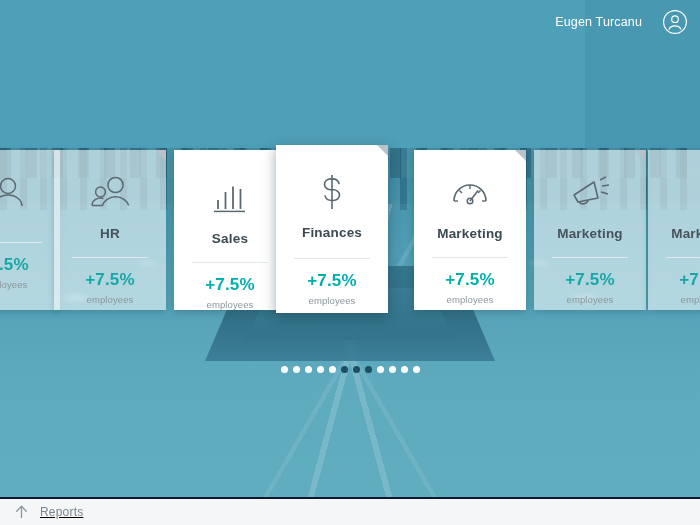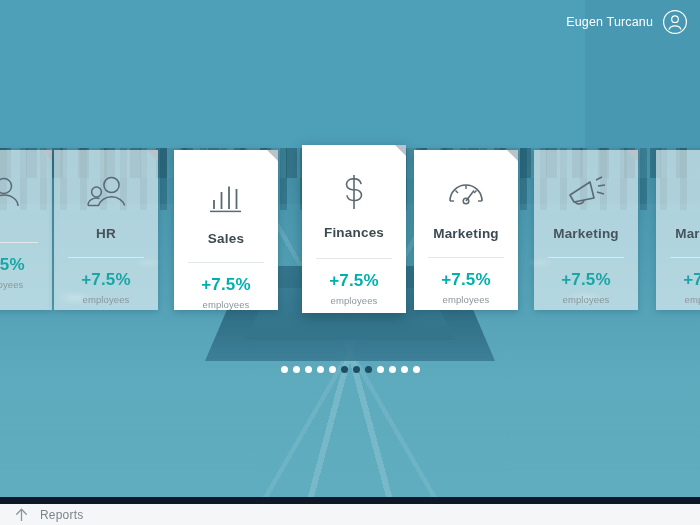--- a/index.html
+++ b/index.html
@@ -92,38 +92,38 @@
     position:absolute; left:0; top:0; width:700px; height:148px;
     background:#4e9fb8;
     z-index:5;
   }
   #header-right-panel {
     position:absolute; right:0; top:0; width:115px; height:148px;
     background:#4898b2;
   }
   #user-chip {
     position:absolute; right:12px; top:9px;
-    display:flex; align-items:center; gap:9px;
+    display:flex; align-items:center; gap:20px;
     z-index:6;
   }
   #user-name {
     font-size:12.5px; color:#ffffff; letter-spacing:.15px;
     white-space:nowrap;
   }
   #avatar-icon { display:block; }
 
   
   #carousel {
     position:absolute; left:0; top:145px; width:700px; height:175px;
     z-index:6;
   }
   .card {
     position:absolute;
     top:5px;
-    width:104px; height:160px;
+    width:112px; height:160px;
     background:#ffffff;
     box-shadow:0 2px 7px rgba(20,60,75,.30);
     display:flex; flex-direction:column; align-items:center;
   }
   .card.dim {
     background:rgba(238,247,249,.62);
     box-shadow:0 2px 6px rgba(20,60,75,.22);
   }
   .card.featured {
     top:0px; height:168px;
@@ -172,23 +172,24 @@
   .dot {
     width:7px; height:7px; border-radius:50%;
     background:#ffffff;
   }
   .dot.active { background:#1d4e63; }
 
   
   #bottom-bar {
     position:absolute; left:0; bottom:0; width:700px; height:28px;
     background:#f4f6f7;
-    border-top:7px solid #0f172a;
+    border-top:2px solid #0f172a;
     display:flex; align-items:center;
     z-index:8;
+    text-decoration:underline;
   }
   #reports-button {
     display:flex; align-items:center; gap:11px;
     padding-left:14px; height:28px;
   }
   #reports-label {
     font-size:12px; color:#79858c; letter-spacing:.2px;
   }
   svg { display:block; }
 </style>
@@ -269,21 +270,21 @@
           <line x1="32.5" y1="11" x2="32.5" y2="31" stroke="#5b6971" stroke-width="1.8"></line>
           <line x1="6" y1="33.4" x2="37" y2="33.4" stroke="#5b6971" stroke-width="1.5"></line>
         </svg>
       </div>
       <div class="card-title">Sales</div>
       <div class="card-rule"></div>
       <div class="card-value">+7.5%</div>
       <div class="card-sub">employees</div>
     </div>
 
-    <div class="card featured" style="left:302px;">
+    <div class="card featured" style="left:276px;">
       <div class="corner-fold"></div>
       <div class="card-icon">
         <svg width="40" height="44" viewBox="0 0 40 44">
           <line x1="20" y1="5" x2="20" y2="39" stroke="#5b6971" stroke-width="1.6"></line>
           <path d="M27 13.5 a7 6 0 0 0 -7 -4.6 h-1.5 a6 5.4 0 0 0 0 10.8 h3 a6 5.4 0 0 1 0 10.8 h-1.5 a7 6 0 0 1 -7 -4.6" fill="none" stroke="#5b6971" stroke-width="1.6" stroke-linecap="round"></path>
         </svg>
       </div>
       <div class="card-title">Finances</div>
       <div class="card-rule"></div>
       <div class="card-value">+7.5%</div>

